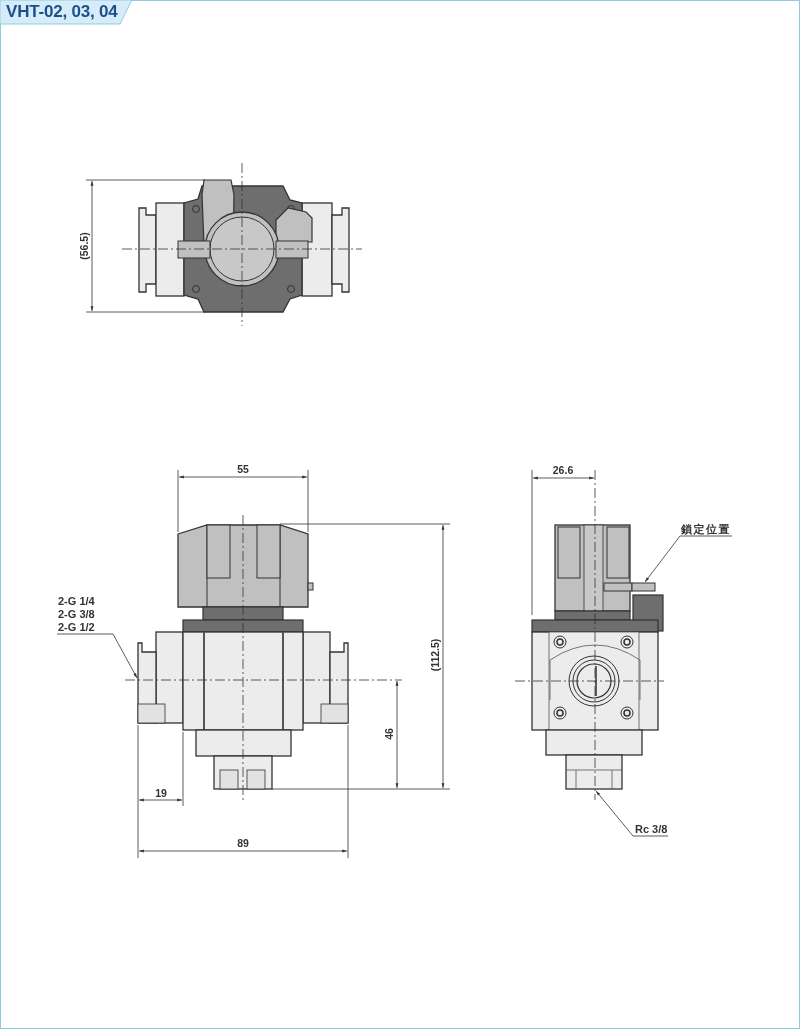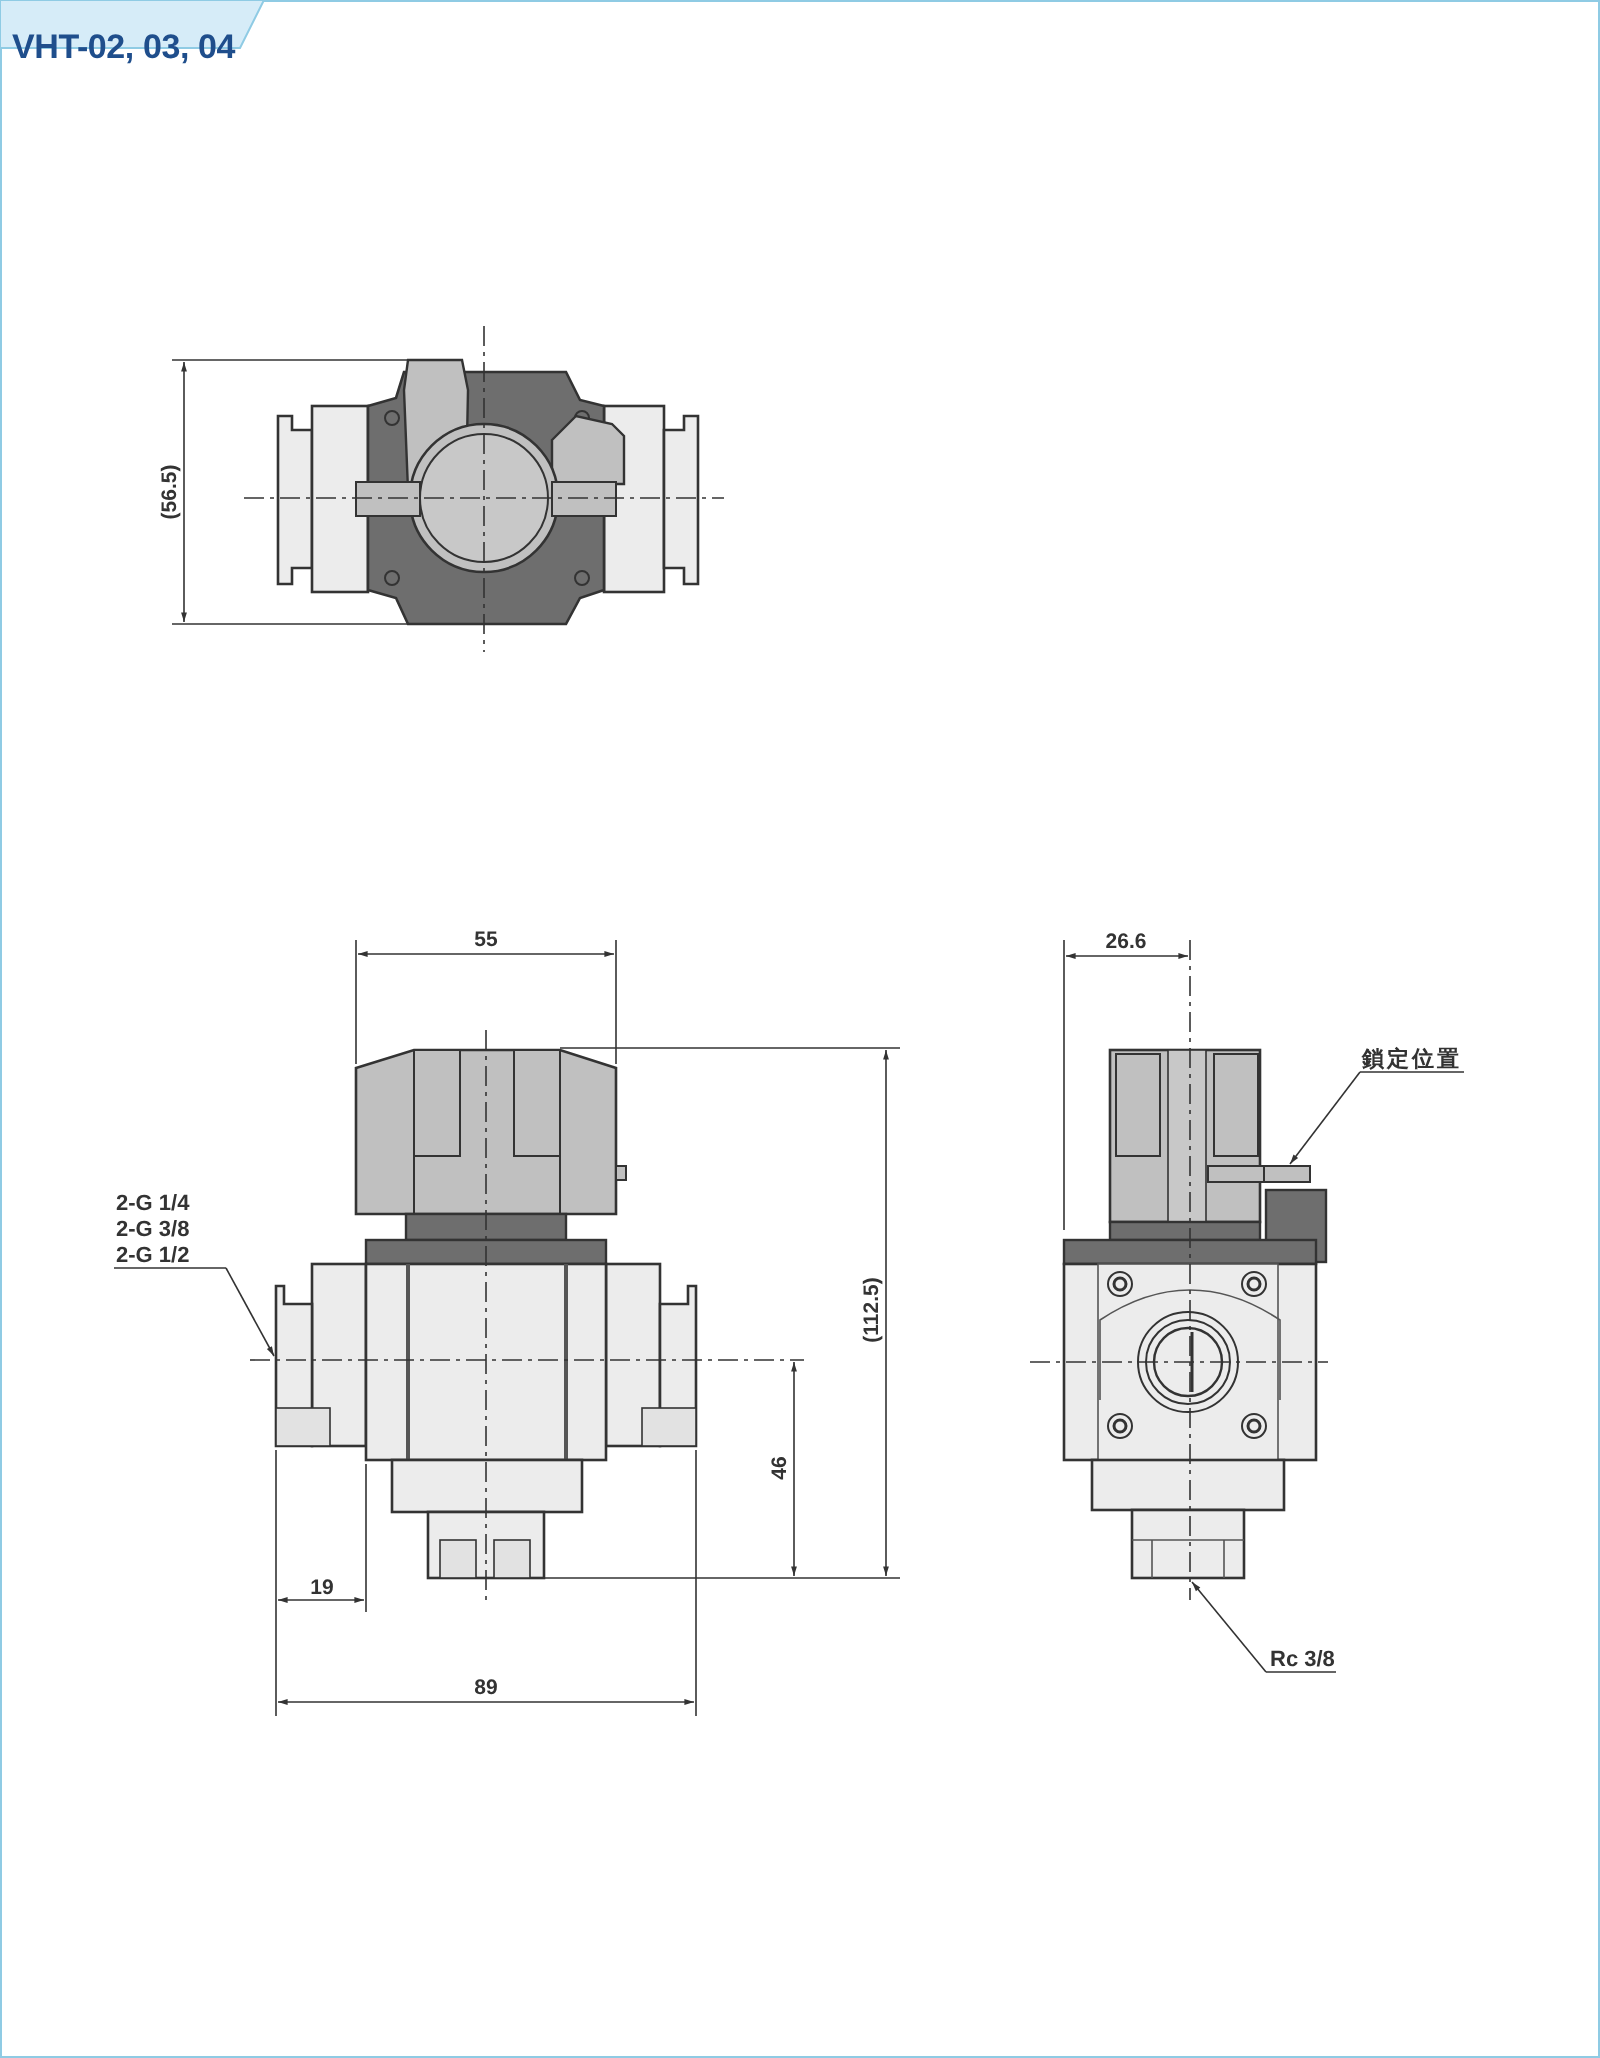--- a/index.html
+++ b/index.html
@@ -1,19 +1,19 @@
 <!DOCTYPE html>
 <html><head>
 <meta charset="utf-8">
 <style>
   html, body { margin:0; padding:0; background:#ffffff; }
   body { width:800px; height:1029px; position:relative; overflow:hidden; font-family:"Liberation Sans", sans-serif; }
   .frame { position:absolute; left:0; top:0; width:798px; height:1027px; border:1px solid #8fcbe4; box-sizing:content-box; }
   .title-tab { position:absolute; left:0; top:0; width:132px; height:25px; }
-  .title-text { position:absolute; left:6px; top:2px; font-size:17px; font-weight:bold; color:#1f4e8c; letter-spacing:-0.2px; white-space:nowrap;margin-top:12px; }
+  .title-text { position:absolute; left:6px; top:2px; font-size:17px; font-weight:bold; color:#1f4e8c; letter-spacing:-0.2px; white-space:nowrap; }
   svg.drawing { position:absolute; left:0; top:0; }
   .dim { font-family:"Liberation Sans", sans-serif; font-size:10.5px; font-weight:bold; fill:#333333; }
   .lbl { font-family:"Liberation Sans", sans-serif; font-size:11px; font-weight:bold; fill:#333333; }
 </style>
 </head>
 <body>
 
 <div class="frame"></div>
 
 <div class="title-tab">

